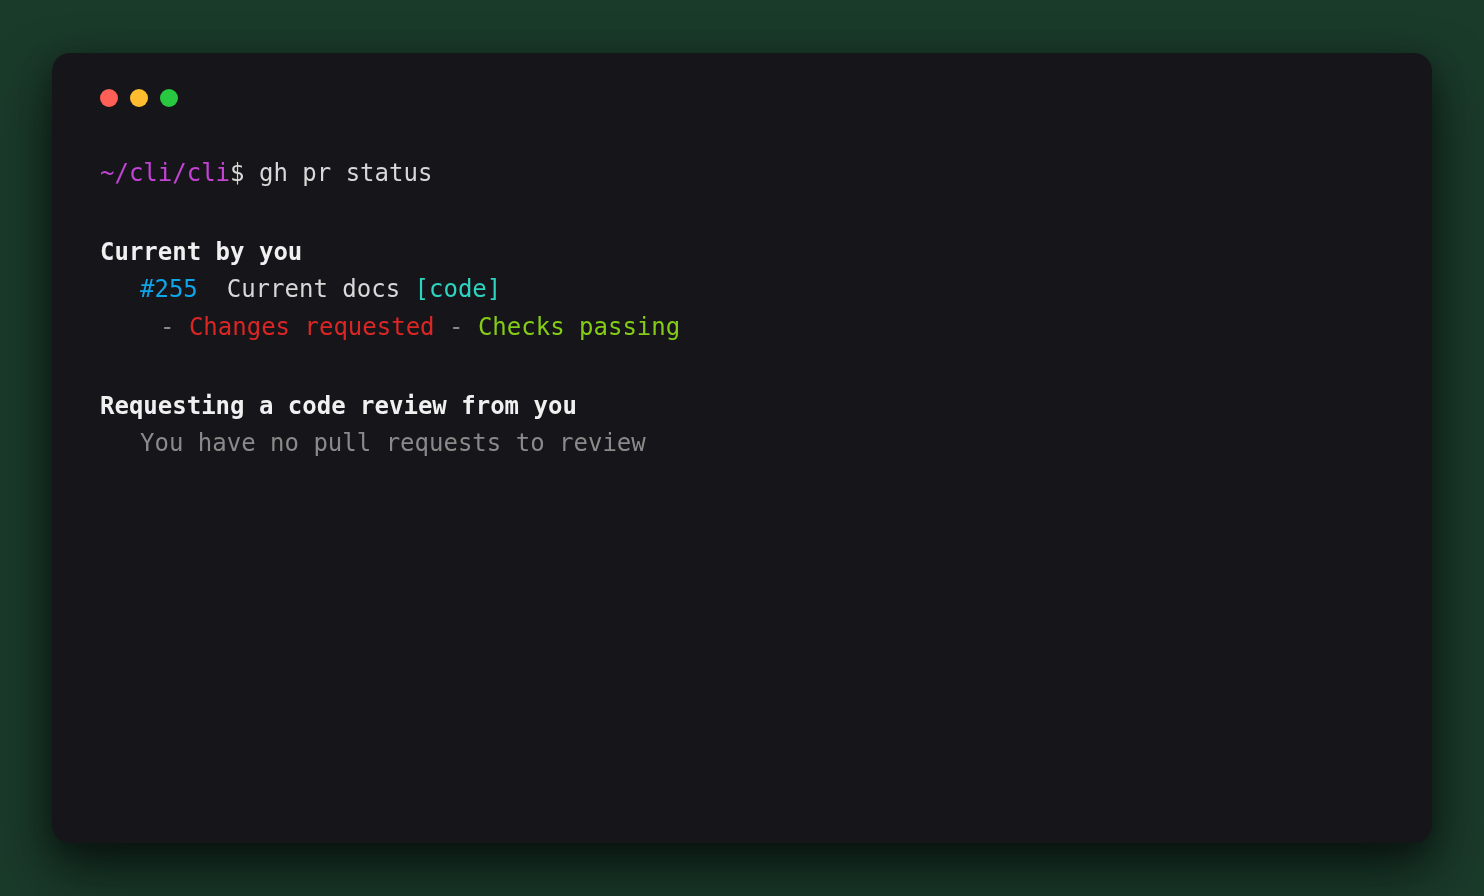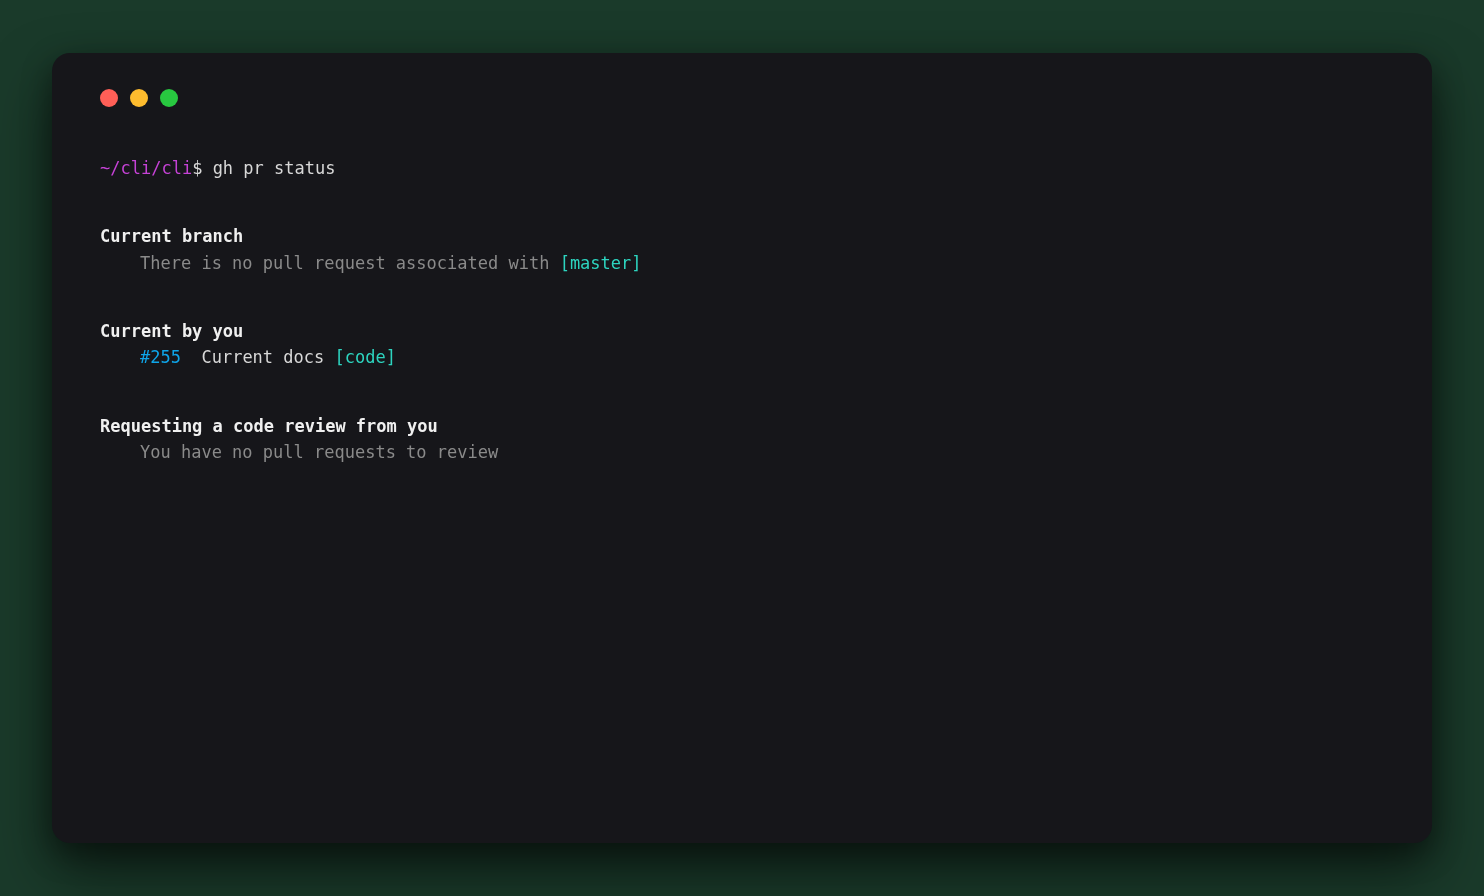--- a/index.html
+++ b/index.html
@@ -32,21 +32,21 @@
     }
     .control-dot {
       width: 18px;
       height: 18px;
       border-radius: 50%;
     }
     .dot-close { background: #ff5f57; }
     .dot-min { background: #febc2e; }
     .dot-max { background: #28c840; }
     .terminal-content {
-      font-size: 17px;
+      font-size: 24px;
       line-height: 1.55;
       font-weight: 500;
     }
     .prompt-line {
       margin-bottom: 42px;
     }
     .prompt-path { color: #c542d6; }
     .prompt-dollar { color: #d8d8d8; }
     .command { color: #d8d8d8; }
     .summary-line {
@@ -86,31 +86,28 @@
     <div class="control-dot dot-max"></div>
   </div>
 
   <div class="terminal-content">
     <div class="prompt-line">
       <span class="prompt-path">~/cli/cli</span><span class="prompt-dollar">$</span>
       <span class="command">gh pr status</span>
     </div>
 
 
-    <div class="section">
-      <div class="section-header">Current branch</div>
-      <div class="indented">
-        <span class="dim-text">There is no pull request associated with </span><span class="cyan-text">[master]</span>
-      </div>
-    </div>
 
     <div class="section">
       <div class="section-header">Current by you</div>
       <div class="indented">
         <span class="green-text">#255</span><span>&nbsp;&nbsp;</span><span class="white-text">Current docs</span><span> </span><span class="cyan-text">[code]</span>
+      </div>
+      <div class="status-indent">
+        <span class="dim-text">- </span><span class="red-text">Changes requested</span><span class="dim-text"> - </span><span class="lime-text">Checks passing</span>
       </div>
     </div>
 
     <div class="section">
       <div class="section-header">Requesting a code review from you</div>
       <div class="indented">
         <span class="dim-text">You have no pull requests to review</span>
       </div>
     </div>
   </div>

